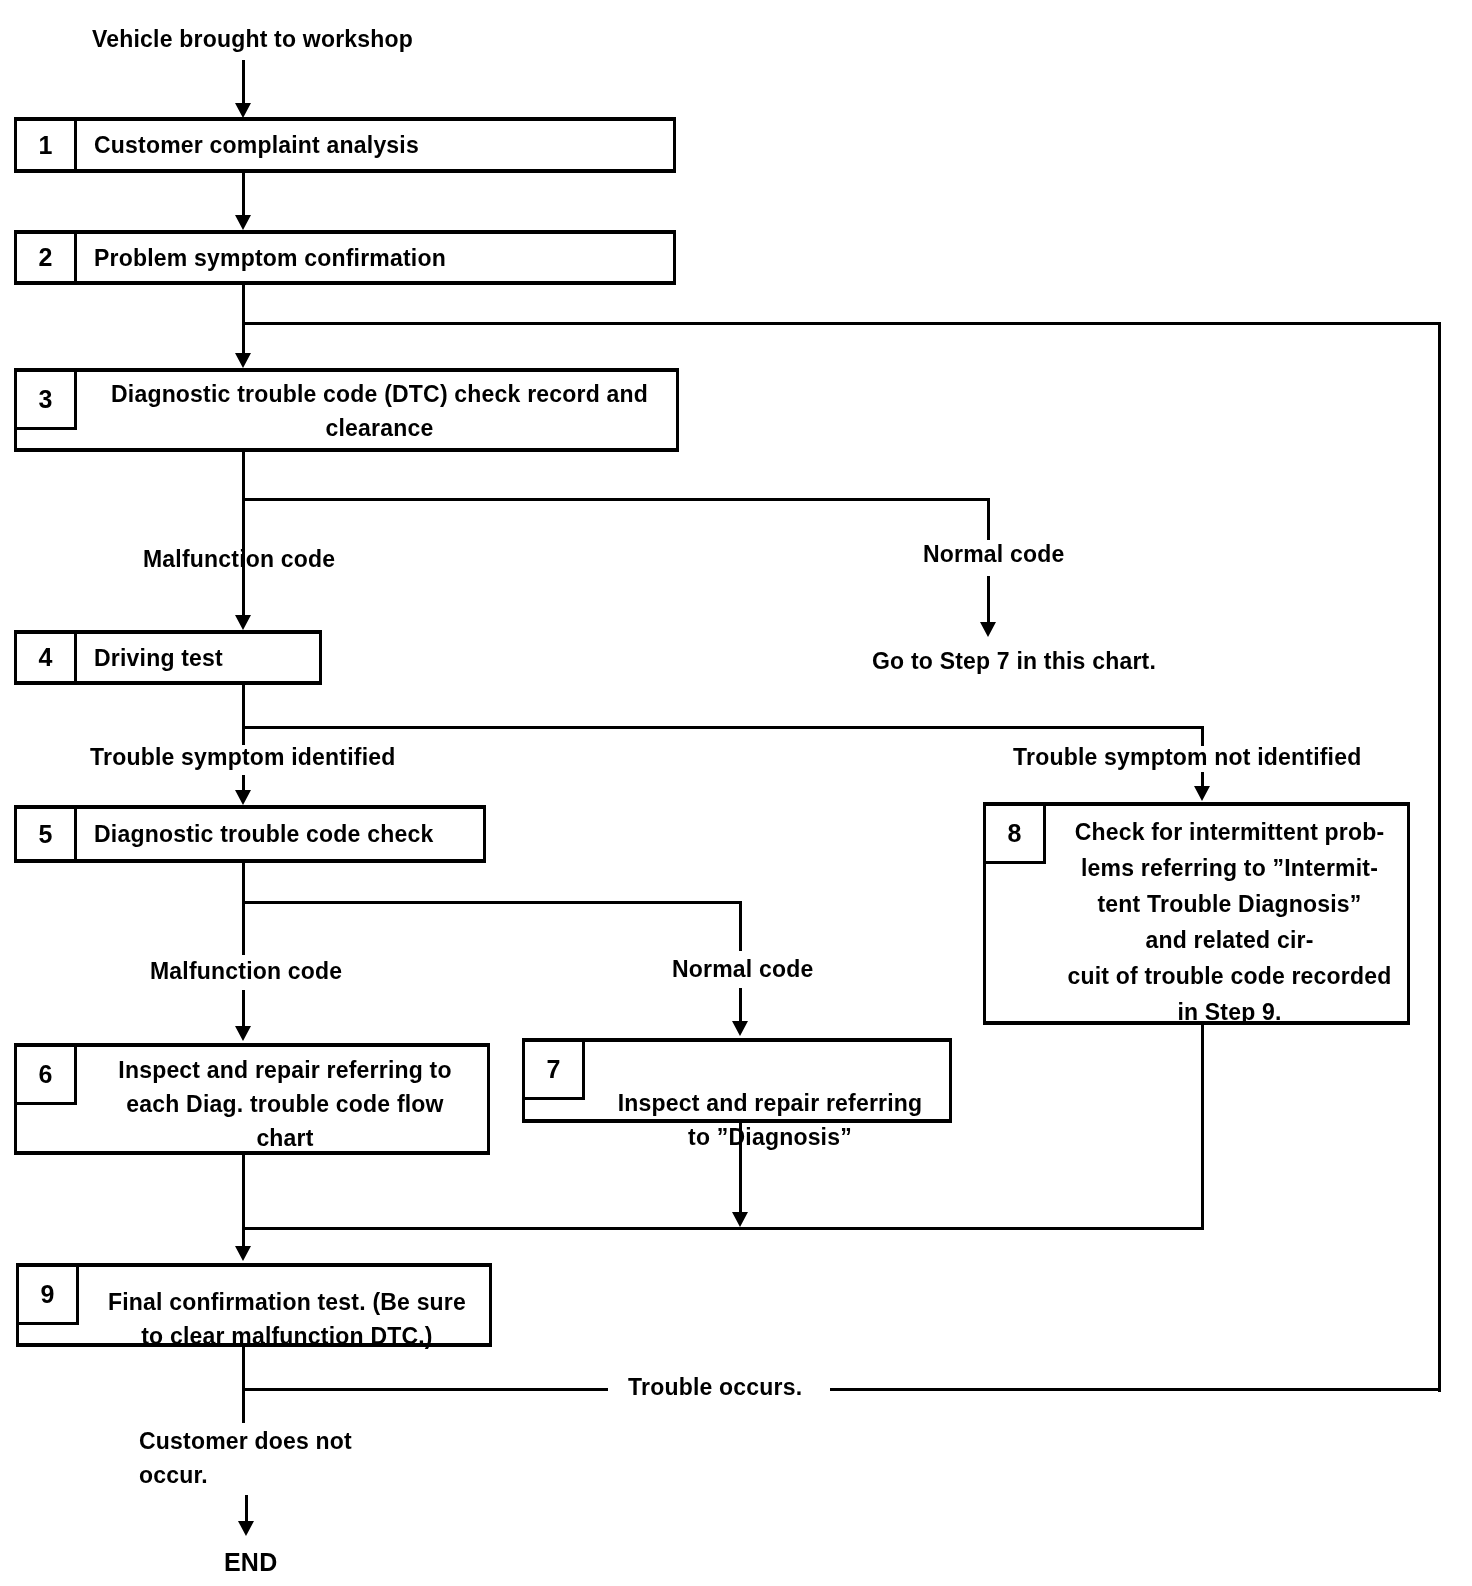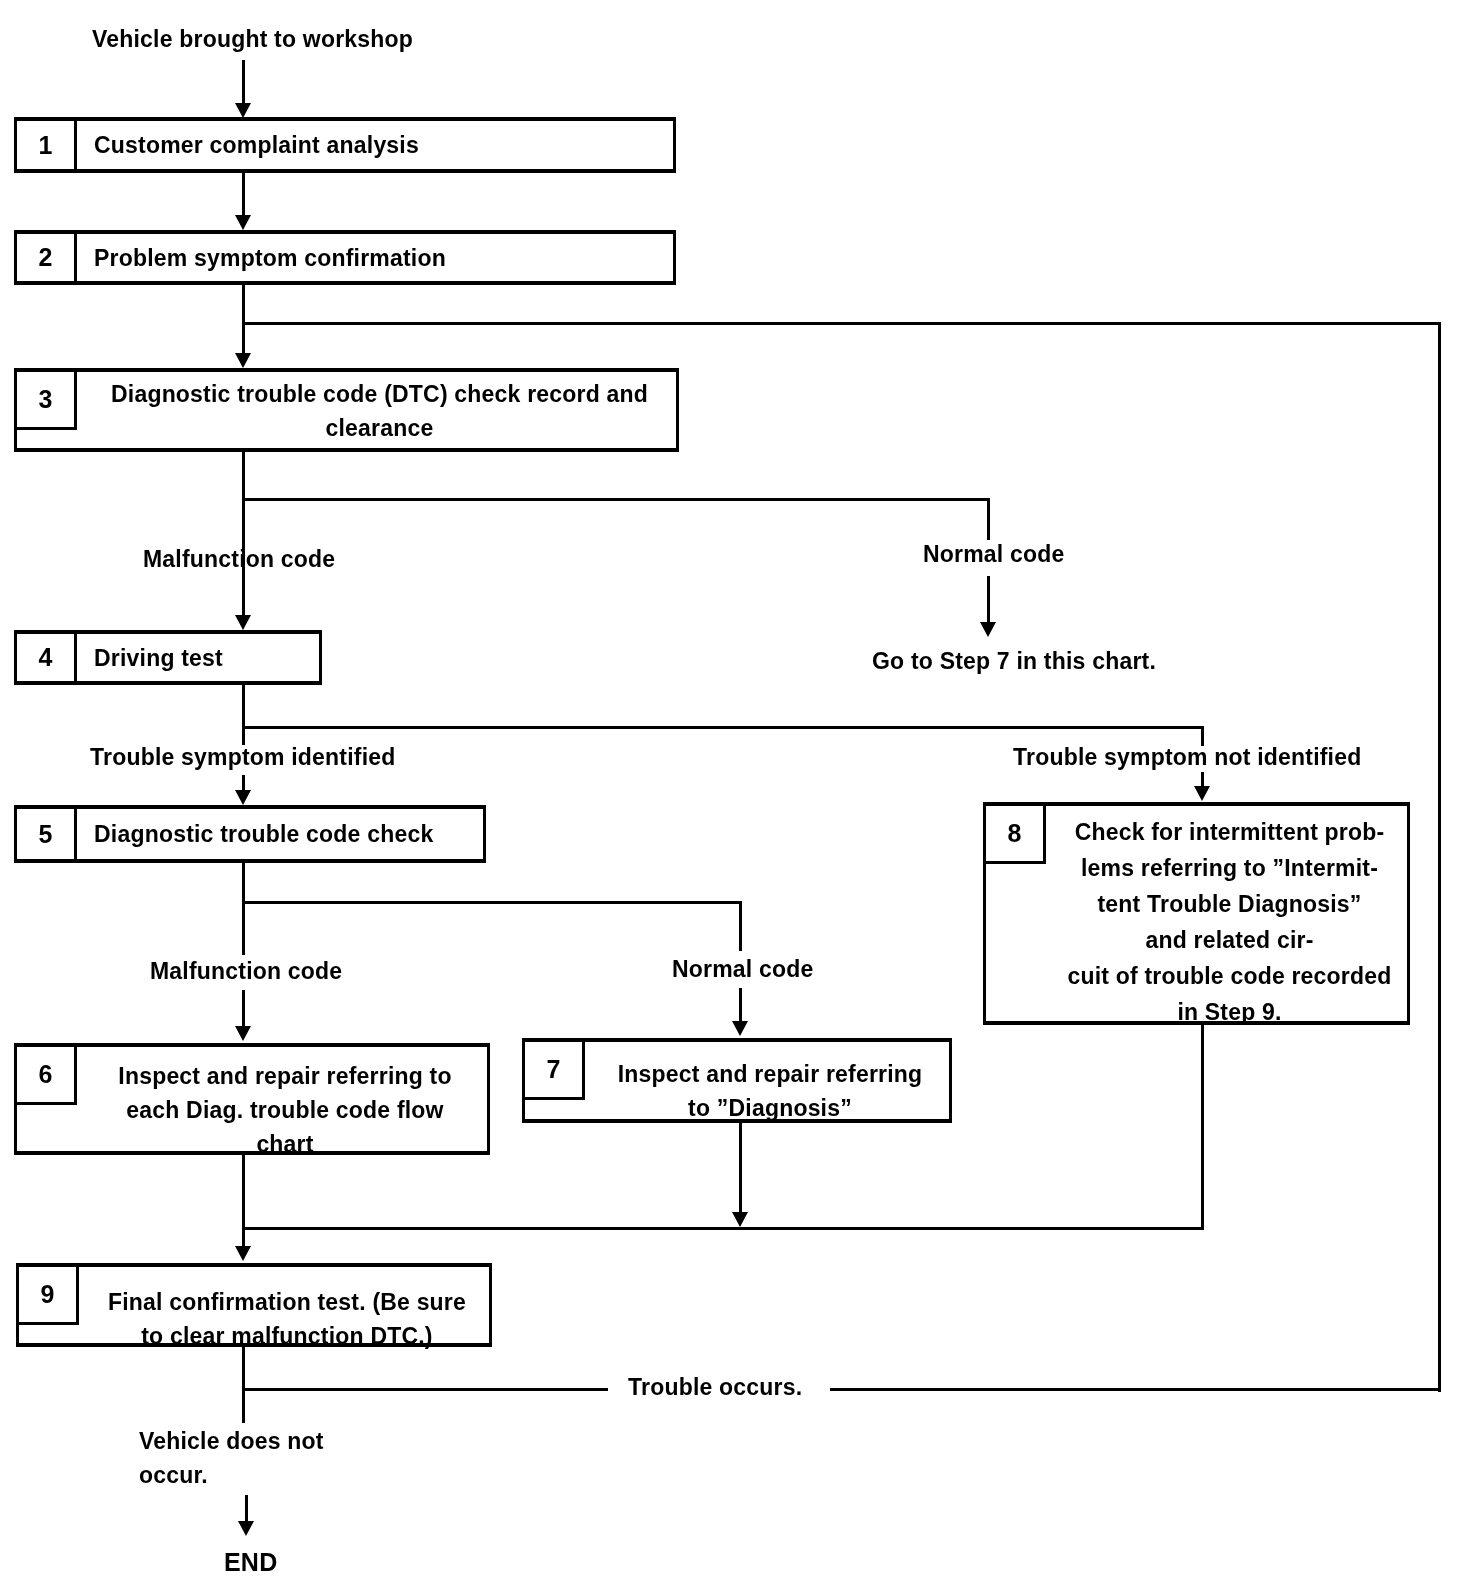--- a/index.html
+++ b/index.html
@@ -115,28 +115,28 @@
   <div class="v" style="left:242px;top:990px;height:40px;"></div>
   <div class="ah" style="left:235px;top:1026px;"></div>
 
   <div class="v" style="left:739px;top:901px;height:50px;"></div>
   <div class="lbl" style="left:672px;top:956px;">Normal code</div>
   <div class="v" style="left:739px;top:988px;height:38px;"></div>
   <div class="ah" style="left:732px;top:1021px;"></div>
 
   <div class="box multi" style="left:14px;top:1043px;width:476px;height:112px;">
     <div class="numsq">6</div>
-    <div class="txt" style="padding-top:12px;">Inspect and repair referring to
+    <div class="txt" style="padding-top:6px;">Inspect and repair referring to
 each Diag. trouble code flow
 chart</div>
   </div>
 
   <div class="box multi" style="left:522px;top:1038px;width:430px;height:85px;">
     <div class="numsq">7</div>
-    <div class="txt" style="padding-top:15px;">Inspect and repair referring
+    <div class="txt" style="padding-top:4px;margin-top:40px;">Inspect and repair referring
 to ”Diagnosis”</div>
   </div>
 
   <div class="v" style="left:739px;top:1123px;height:92px;"></div>
   <div class="ah" style="left:732px;top:1212px;"></div>
   <div class="v" style="left:1201px;top:1025px;height:205px;"></div>
   <div class="h" style="left:242px;top:1227px;width:962px;"></div>
   <div class="v" style="left:242px;top:1155px;height:93px;"></div>
   <div class="ah" style="left:235px;top:1246px;"></div>
 
@@ -144,20 +144,20 @@
     <div class="numsq">9</div>
     <div class="txt" style="padding-top:18px;">Final confirmation test. (Be sure
 to clear malfunction DTC.)</div>
   </div>
 
   <div class="v" style="left:242px;top:1347px;height:76px;"></div>
   <div class="h" style="left:242px;top:1388px;width:366px;"></div>
   <div class="lbl" style="left:628px;top:1374px;">Trouble occurs.</div>
   <div class="h" style="left:830px;top:1388px;width:611px;"></div>
 
-  <div class="lbl" style="left:139px;top:1428px;">Vehicle does not</div>
+  <div class="lbl" style="left:139px;top:1428px;">Customer does not</div>
   <div class="lbl" style="left:139px;top:1462px;">occur.</div>
 
   <div class="v" style="left:245px;top:1495px;height:28px;"></div>
   <div class="ah" style="left:238px;top:1521px;"></div>
   <div class="lbl" style="left:224px;top:1548px;font-size:25px;text-align:right;">END</div>
 
 </div>
 
 </body></html>

